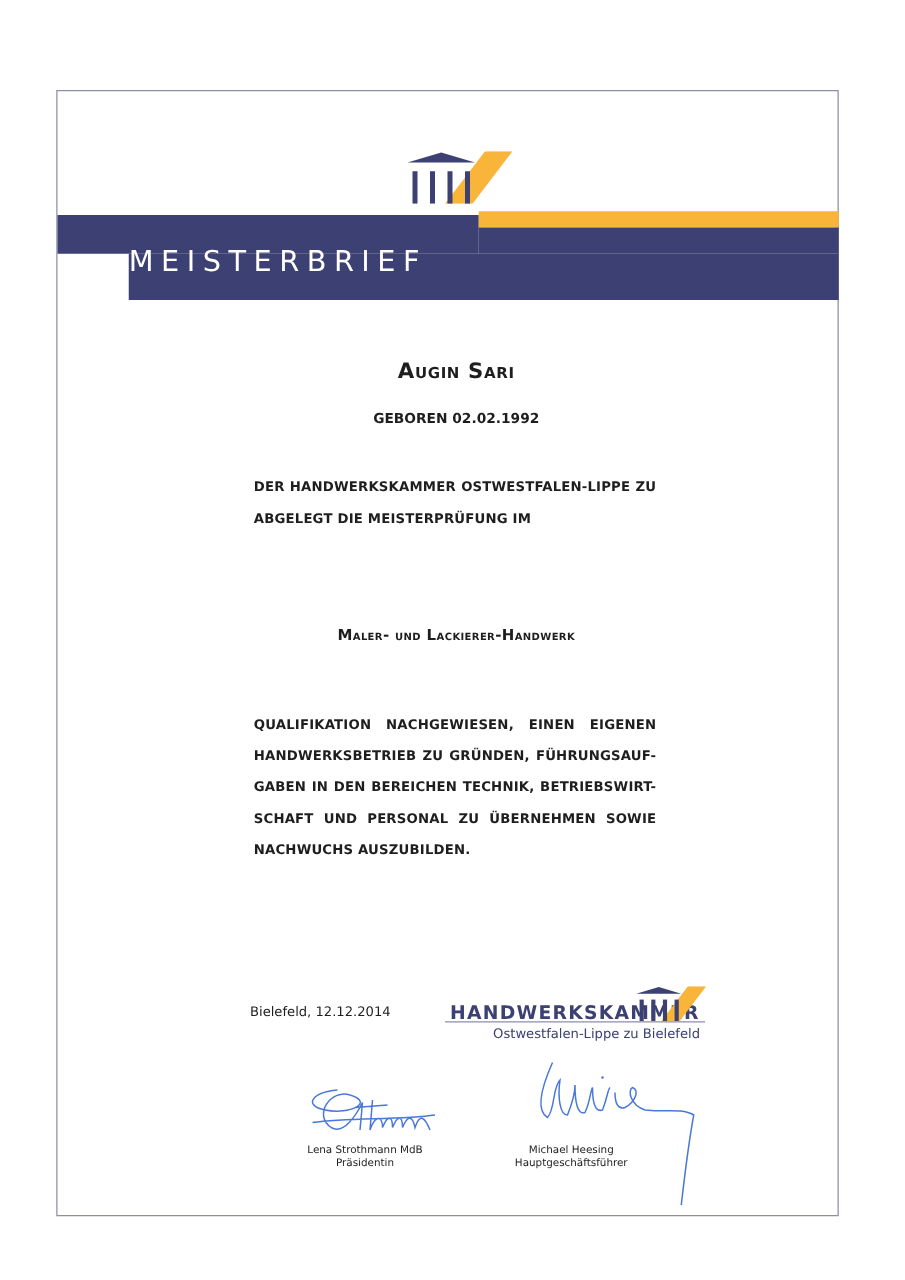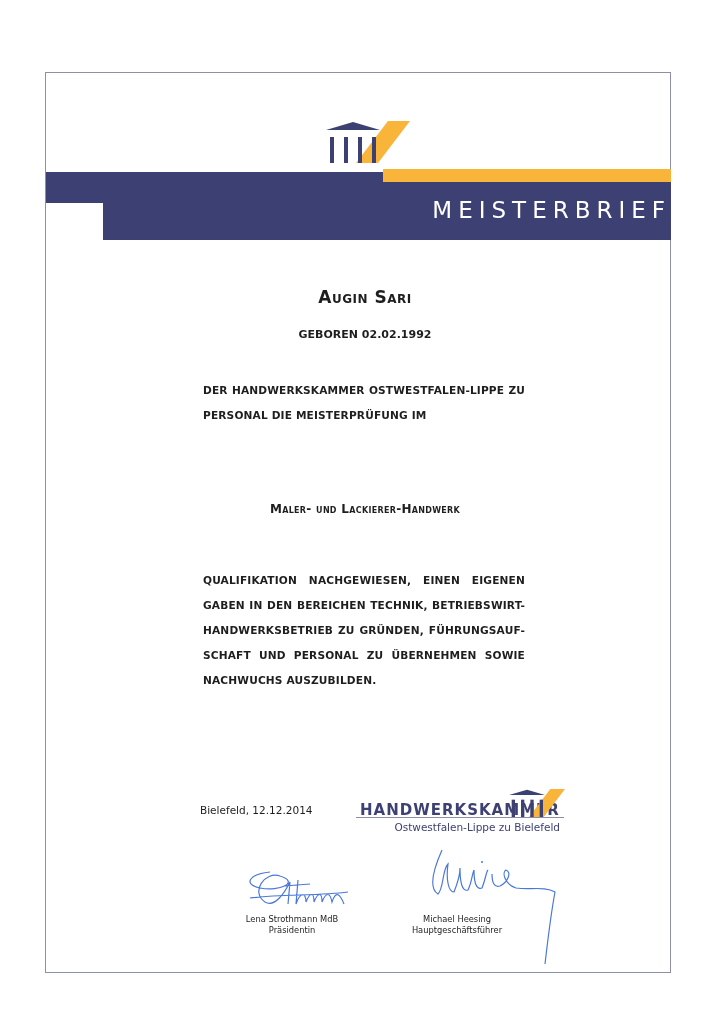--- a/index.html
+++ b/index.html
@@ -10,21 +10,21 @@
   .frame {
     position: absolute; left: 45px; top: 72px; width: 626px; height: 901px;
     border: 1px solid #8d8fa8; box-sizing: border-box;
   }
   .logo-top { position: absolute; left: 326px; top: 121px; width: 84px; height: 42px; }
   .band-yellow { position: absolute; left: 383px; top: 169px; width: 288px; height: 13px; background: #f8b53a; }
   .band-navy-top { position: absolute; left: 46px; top: 172px; width: 337px; height: 31px; background: #3d4073; }
   .band-navy-under { position: absolute; left: 383px; top: 182px; width: 288px; height: 21px; background: #3d4073; }
   .band-navy-main { position: absolute; left: 103px; top: 203px; width: 568px; height: 37px; background: #3d4073; }
   .title {
-    position: absolute; left: 103px; top: 190px; width: 568px; text-align: right;
+    position: absolute; left: 103px; top: 190px; width: 568px; text-align: left;
     color: #ffffff; font-family: "DejaVu Sans", sans-serif; font-size: 23px; letter-spacing: 6px;
     line-height: 40px; font-weight: normal;
   }
   .name { position: absolute; left: 190px; top: 287px; width: 350px; text-align: center;
     font-weight: bold; font-size: 14px; letter-spacing: 0.5px; }
   .born { position: absolute; left: 190px; top: 328px; width: 350px; text-align: center;
     font-size: 11px; font-weight: bold; }
   .para { position: absolute; left: 203px; width: 322px; font-size: 10.6px; font-weight: bold;
     line-height: 25px; text-align: justify; letter-spacing: 0.15px; }
   .para p { margin: 0; text-align-last: justify; }
@@ -70,31 +70,31 @@
   <span id="title-text" style="text-transform:uppercase">Meisterbrief</span>
 </div>
 
 <div class="name">
   <span id="name-text" style="font-variant: small-caps; font-size:17px;">Augin Sari</span>
 </div>
 <div class="born">GEBOREN 02.02.1992</div>
 
 <div class="para para1">
   <p>DER HANDWERKSKAMMER OSTWESTFALEN-LIPPE ZU</p>
-  <p class="last">PERSONAL DIE MEISTERPRÜFUNG IM</p>
+  <p class="last">ABGELEGT DIE MEISTERPRÜFUNG IM</p>
 </div>
 
 <div class="trade">
   <span style="font-variant: small-caps; font-size:12px;">Maler- und Lackierer-Handwerk</span>
 </div>
 
 <div class="para para2">
   <p>QUALIFIKATION NACHGEWIESEN, EINEN EIGENEN</p>
+  <p>HANDWERKSBETRIEB ZU GRÜNDEN, FÜHRUNGSAUF-</p>
   <p>GABEN IN DEN BEREICHEN TECHNIK, BETRIEBSWIRT-</p>
-  <p>HANDWERKSBETRIEB ZU GRÜNDEN, FÜHRUNGSAUF-</p>
   <p>SCHAFT UND PERSONAL ZU ÜBERNEHMEN SOWIE</p>
   <p class="last">NACHWUCHS AUSZUBILDEN.</p>
 </div>
 
 <div class="place">Bielefeld, 12.12.2014</div>
 <div class="hwk-name">HANDWERKSKAMMER</div>
 <svg class="logo-small" viewBox="0 0 84 42">
   <polygon points="30,42 62,0 84,0 52,42" fill="#f8b53a"></polygon>
   <polygon points="0,9 27,1 54,9" fill="#3d4073"></polygon>
   <rect x="4" y="16" width="5" height="26" fill="#3d4073"></rect>

